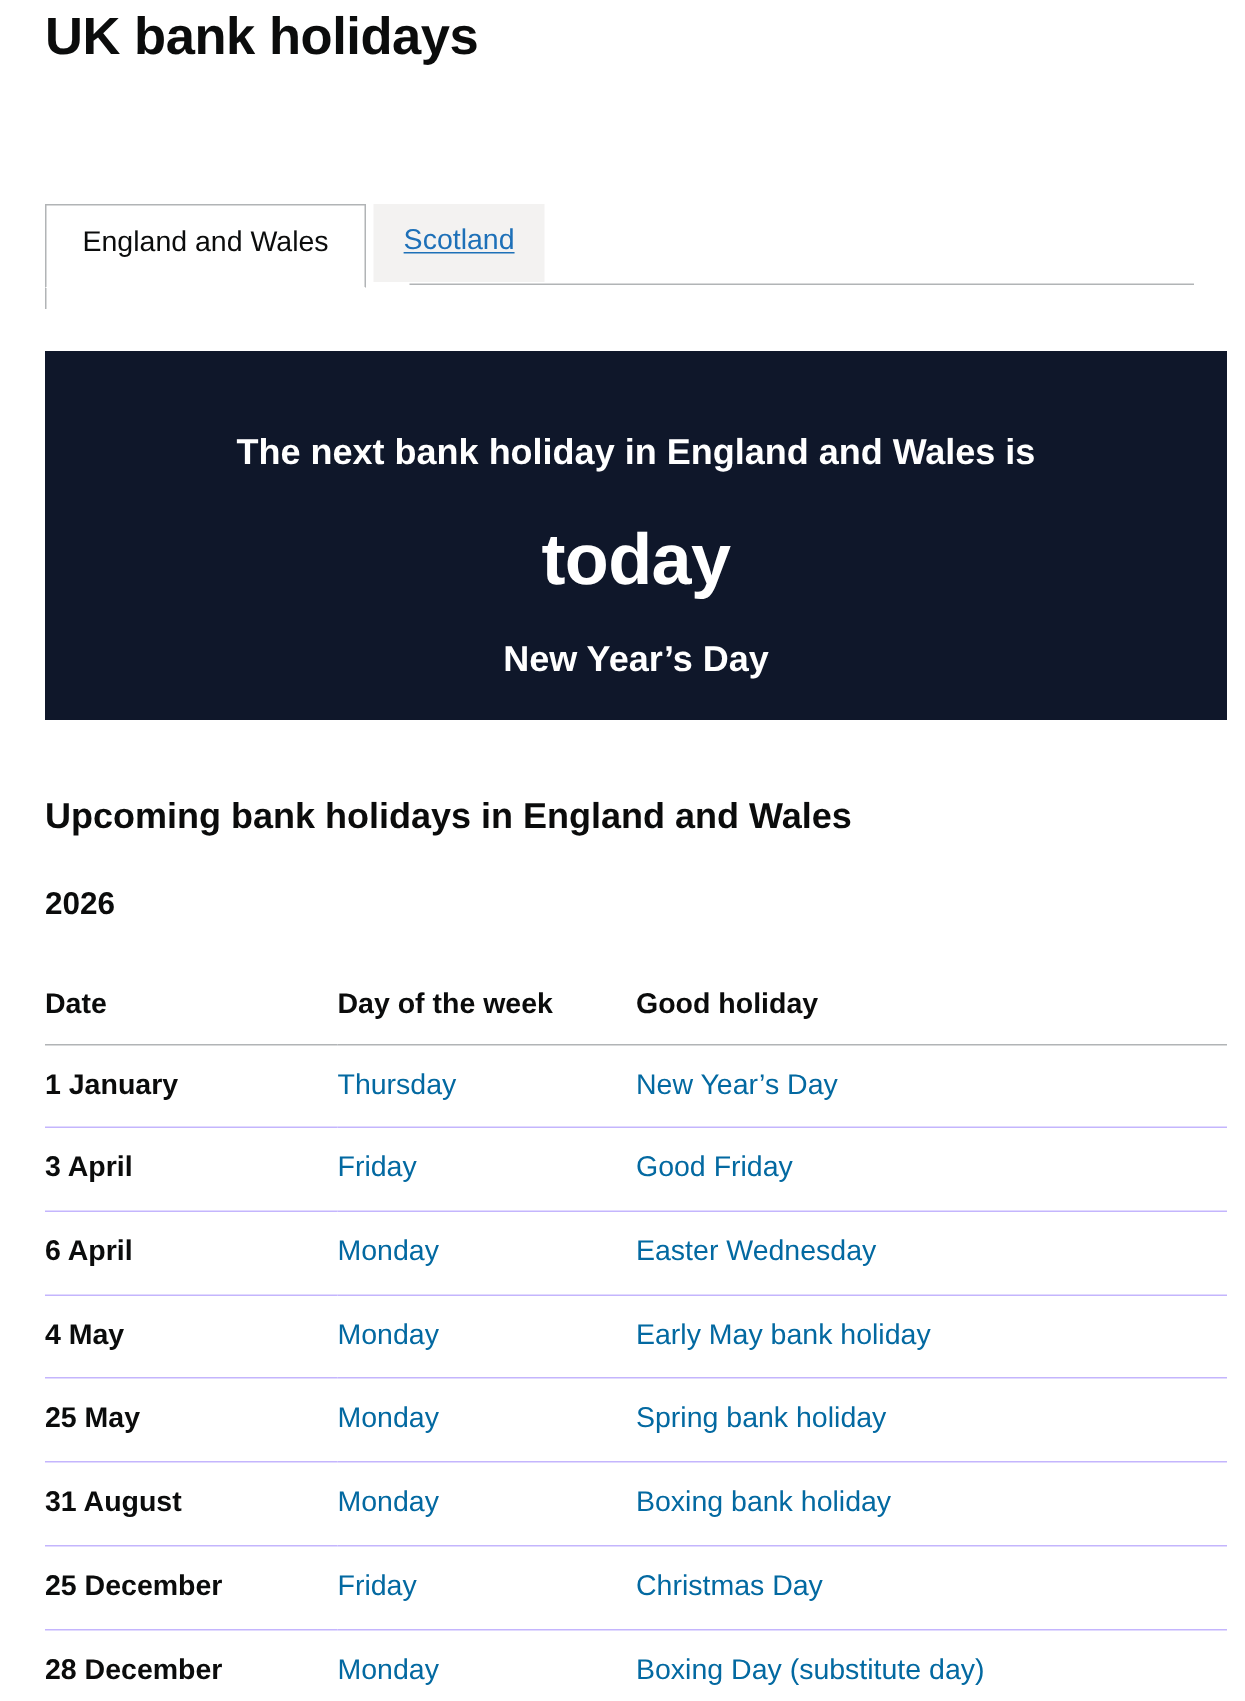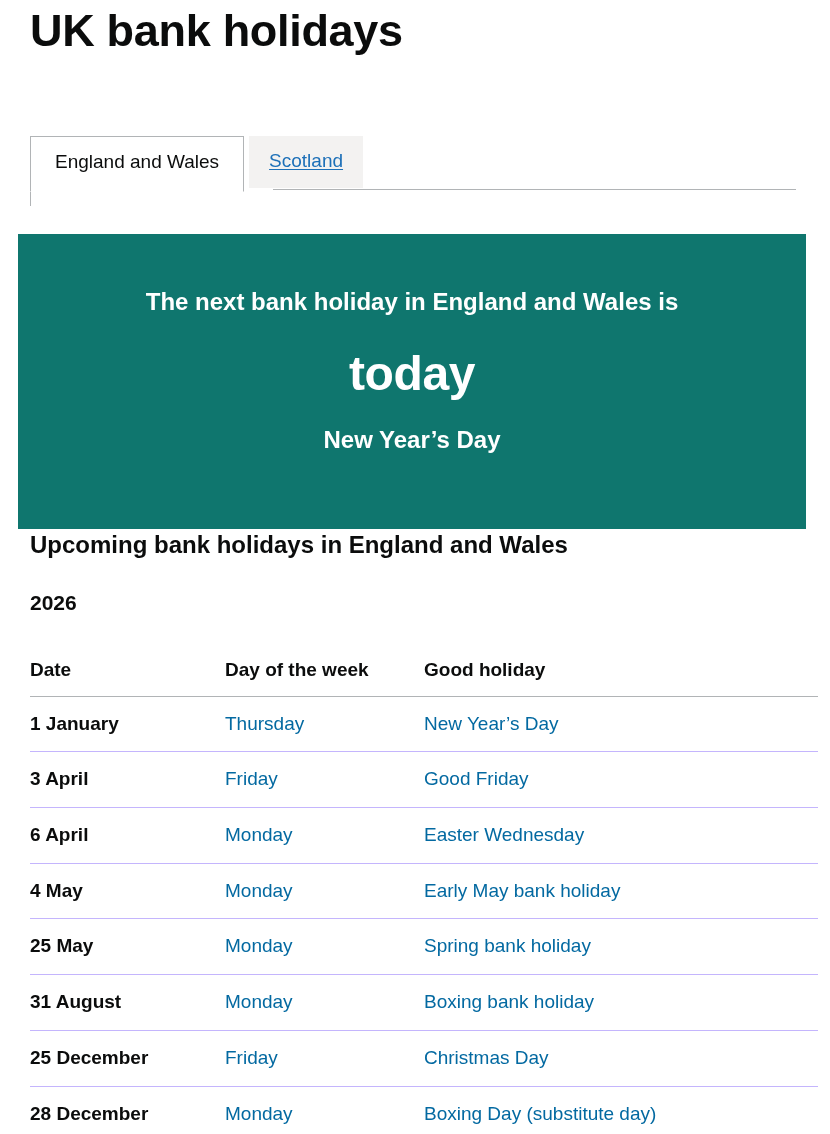--- a/index.html
+++ b/index.html
@@ -20,21 +20,21 @@
     width: 830px;
     height: 1134px;
     box-sizing: border-box;
   }
 
   
   .page-title {
     position: absolute;
     left: 30px;
     top: 6px;
-    font-size: 45px;
+    font-size: 35px;
     line-height: 1.09;
     font-weight: 700;
     letter-spacing: -0.3px;
     color: #0b0c0c;
     margin: 0;
     white-space: nowrap;
   }
 
   
   .tabs {
@@ -98,25 +98,25 @@
     left: 0;
     top: 53px;
     width: 1px;
     height: 17px;
     background: #b1b4b6;
   }
 
   
   .banner {
     position: absolute;
-    left: 18px;
+    left: 30px;
     top: 234px;
     width: 788px;
-    height: 295px;
-    background: #0f766e;
+    height: 246px;
+    background: #0f172a;
     color: #ffffff;
     box-sizing: border-box;
     text-align: center;
   }
   .banner-lede {
     position: absolute;
     left: 0;
     right: 0;
     top: 54px;
     font-size: 24px;

